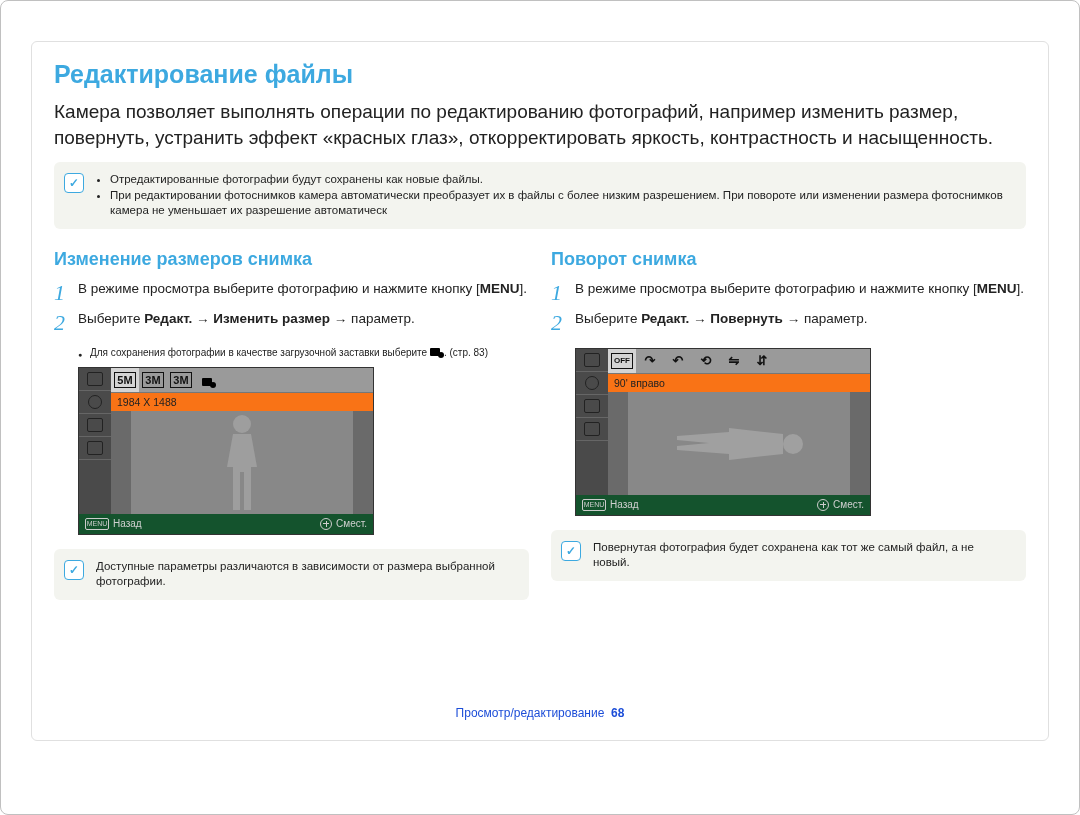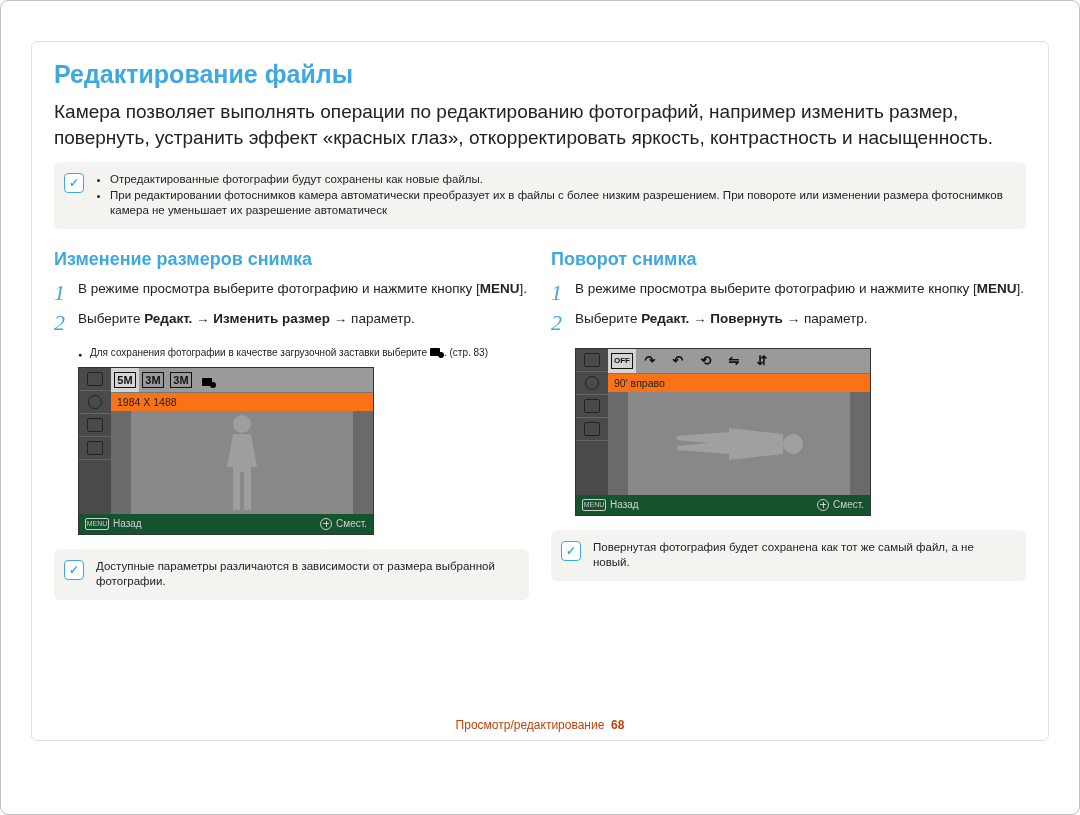--- a/index.html
+++ b/index.html
@@ -278,25 +278,25 @@
     color: #111;
     font-weight: bold;
   }
 
   .col .note-box {
     margin-top: 14px;
   }
 
   .footer-line {
     position: absolute;
-    bottom: 8px;
+    bottom: 20px;
     left: 0; right: 0;
     text-align: center;
     font-size: 12px;
-    color: #c2410c;
+    color: #1d4ed8;
   }
   .footer-line .pn { font-weight: bold; }
 
   
   .si-icon {
     display: inline-block;
     width: 14px; height: 12px;
     vertical-align: -2px;
   }
   .si-icon svg { width: 100%; height: 100%; fill: #000; }

